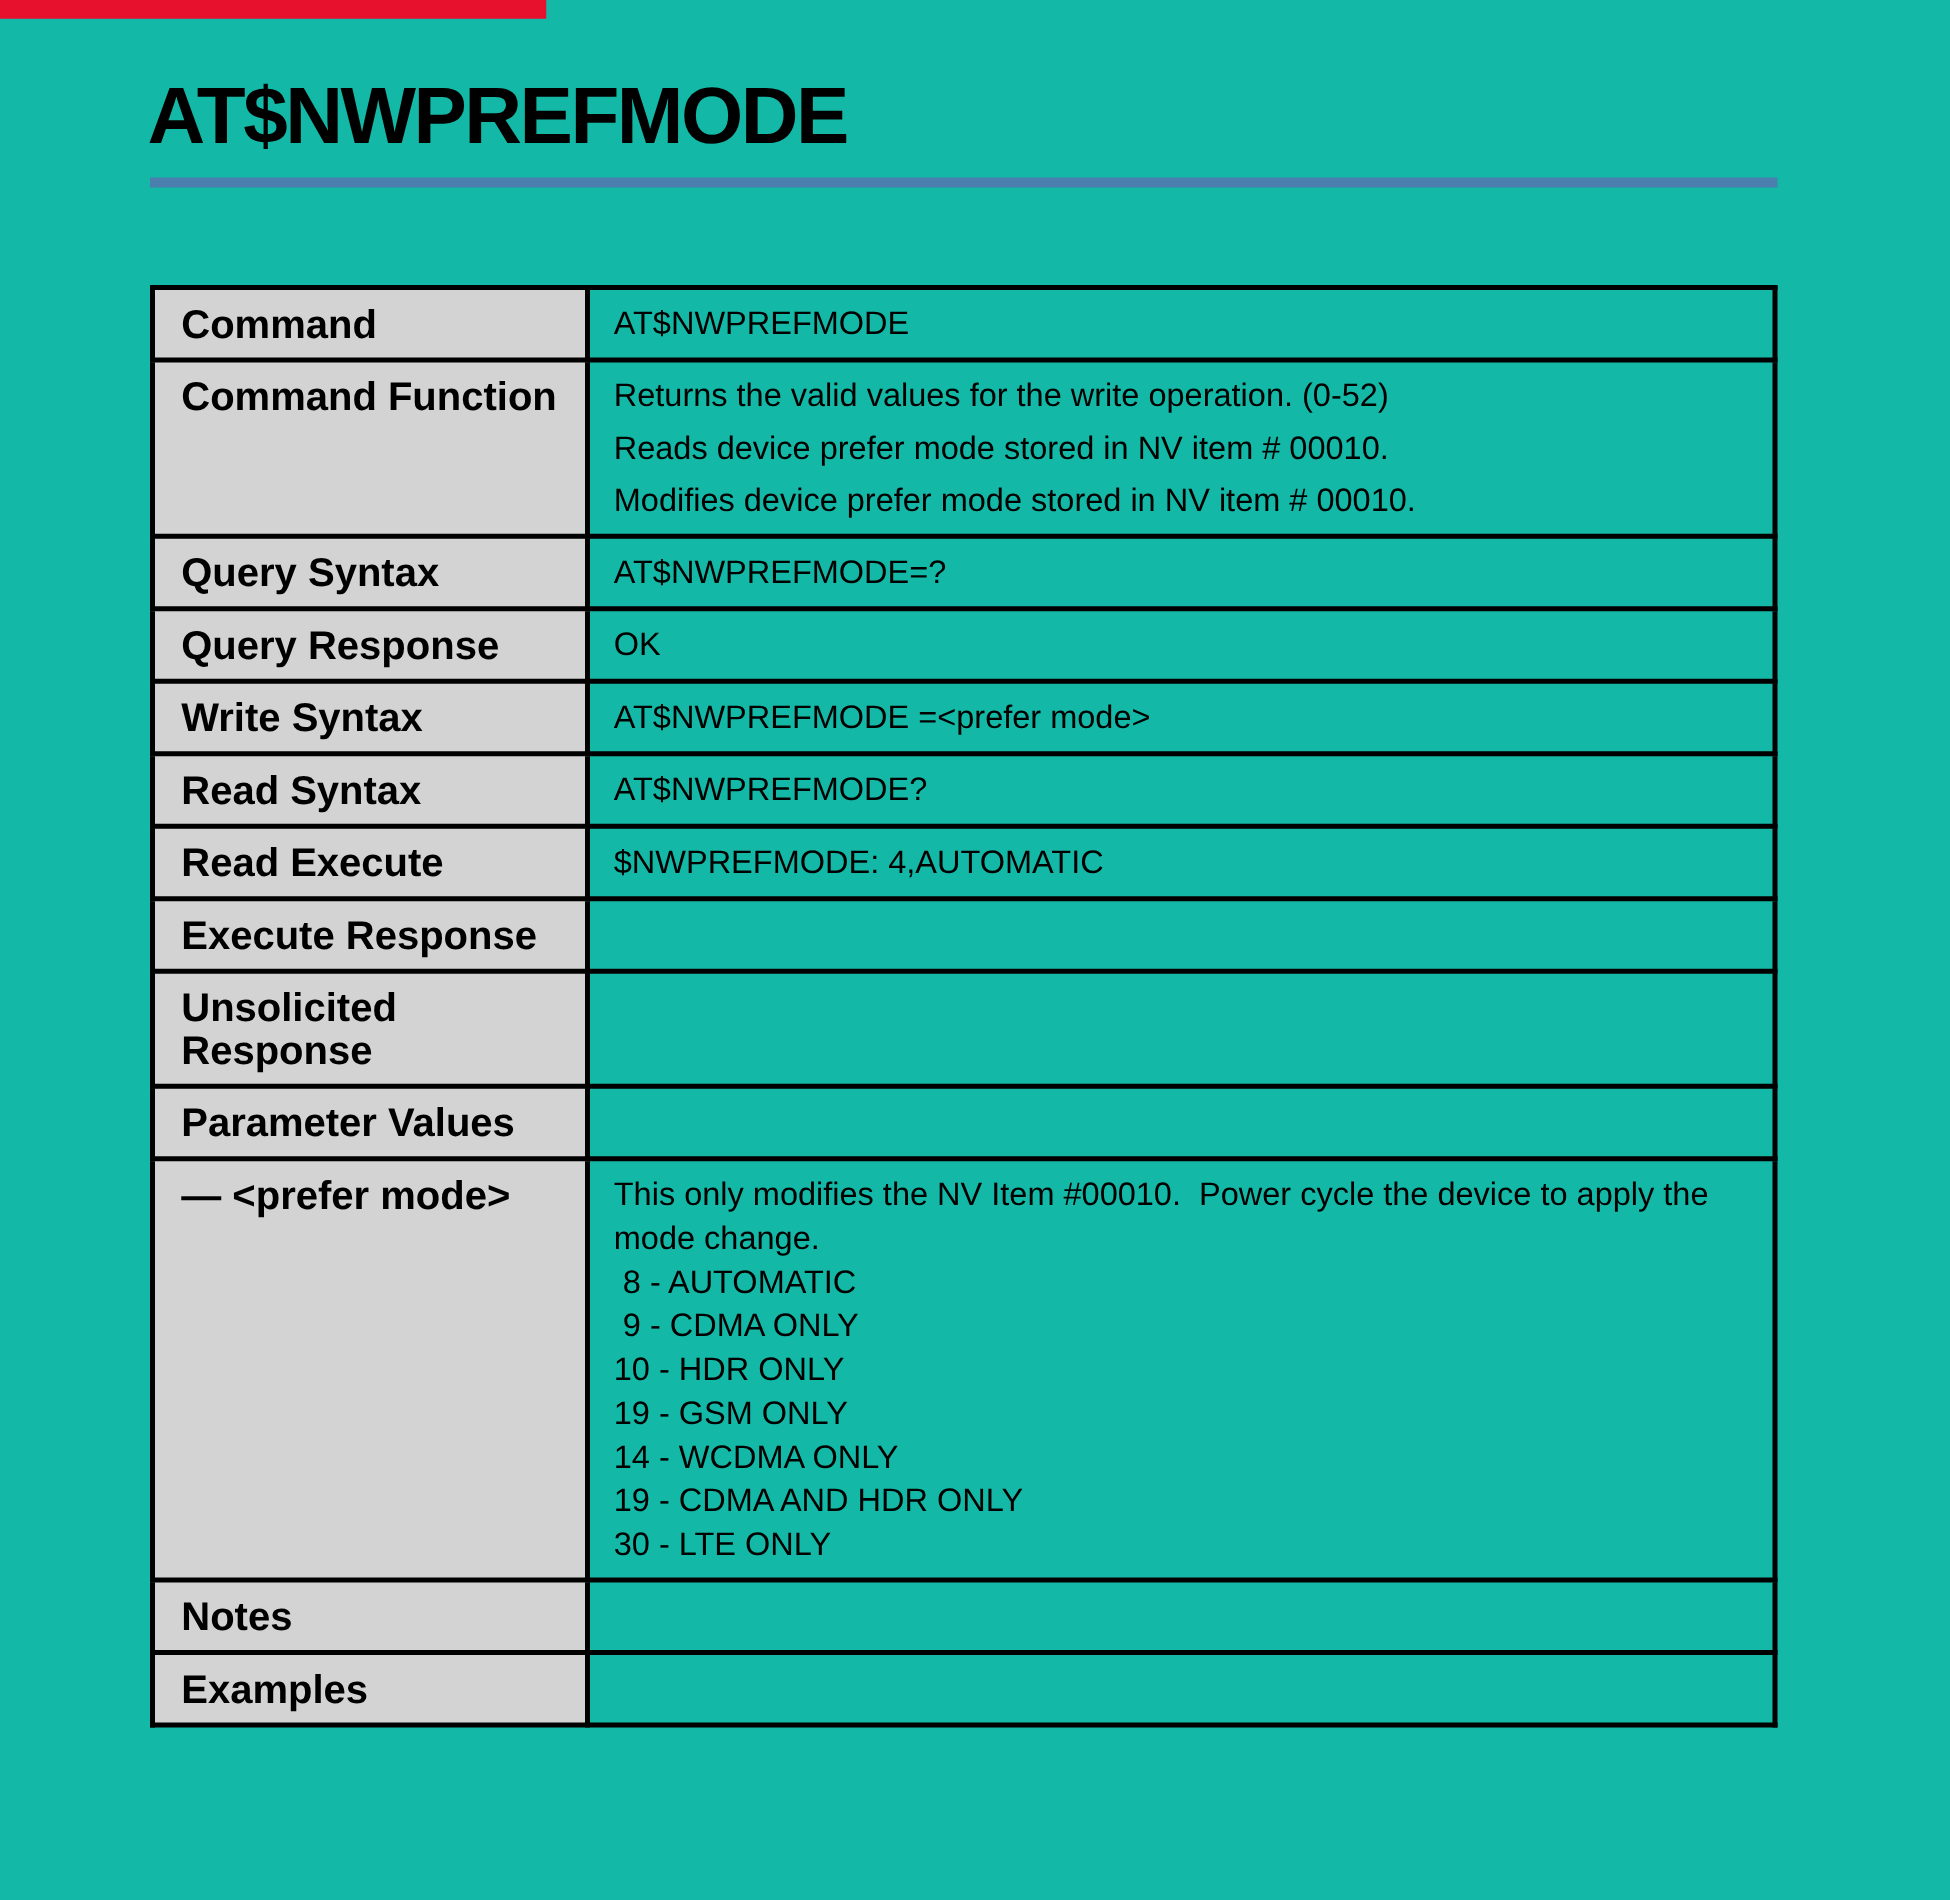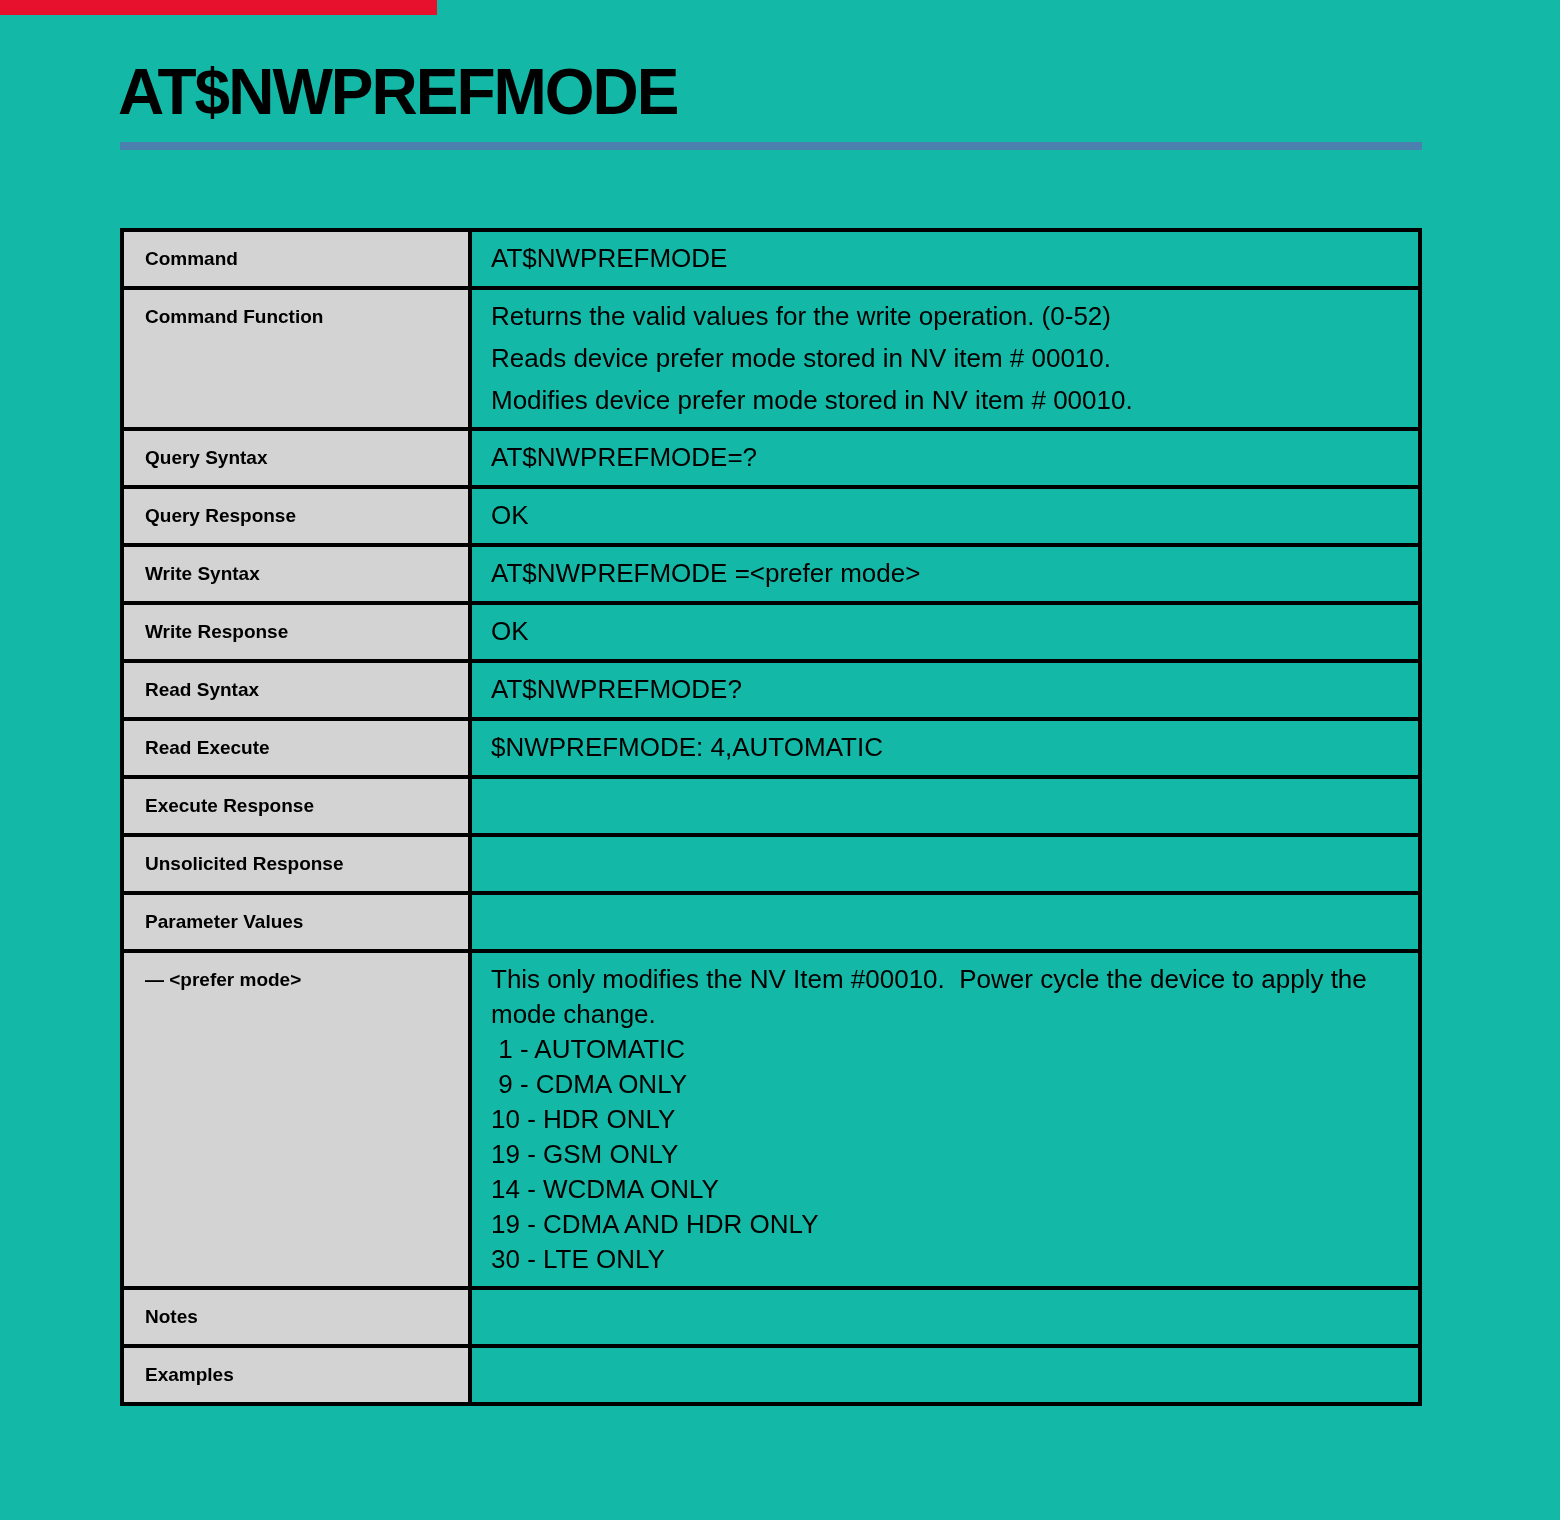--- a/index.html
+++ b/index.html
@@ -41,21 +41,21 @@
   }
   .cmd-table th, .cmd-table td {
     border: 4px solid var(--table-border, #000000);
     vertical-align: top;
     text-align: left;
   }
   .cmd-table th {
     width: 348px;
     background: var(--label-bg, #d3d3d3);
     font-weight: 700;
-    font-size: 19px;
+    font-size: 32px;
     line-height: 34px;
     padding: 10px 10px 10px 21px;
   }
   .cmd-table td {
     font-weight: 400;
     font-size: 26px;
     line-height: 35px;
     padding: 9px 16px 9px 19px;
   }
   .vline { white-space: pre-wrap; }
@@ -97,26 +97,20 @@
             <div class="vline">OK</div>
           </td>
         </tr>
         <tr>
           <th>Write Syntax</th>
           <td>
             <div class="vline">AT$NWPREFMODE =&lt;prefer mode&gt;</div>
           </td>
         </tr>
         <tr>
-          <th>Write Response</th>
-          <td>
-            <div class="vline">OK</div>
-          </td>
-        </tr>
-        <tr>
           <th>Read Syntax</th>
           <td>
             <div class="vline">AT$NWPREFMODE?</div>
           </td>
         </tr>
         <tr>
           <th>Read Execute</th>
           <td>
             <div class="vline">$NWPREFMODE: 4,AUTOMATIC</div>
           </td>
@@ -130,21 +124,21 @@
           <td></td>
         </tr>
         <tr>
           <th>Parameter Values</th>
           <td></td>
         </tr>
         <tr>
           <th>— &lt;prefer mode&gt;</th>
           <td>
             <div class="vline">This only modifies the NV Item #00010.  Power cycle the device to apply the mode change.</div>
-            <div class="vline"> 1 - AUTOMATIC</div>
+            <div class="vline"> 8 - AUTOMATIC</div>
             <div class="vline"> 9 - CDMA ONLY</div>
             <div class="vline">10 - HDR ONLY</div>
             <div class="vline">19 - GSM ONLY</div>
             <div class="vline">14 - WCDMA ONLY</div>
             <div class="vline">19 - CDMA AND HDR ONLY</div>
             <div class="vline">30 - LTE ONLY</div>
           </td>
         </tr>
         <tr>
           <th>Notes</th>

